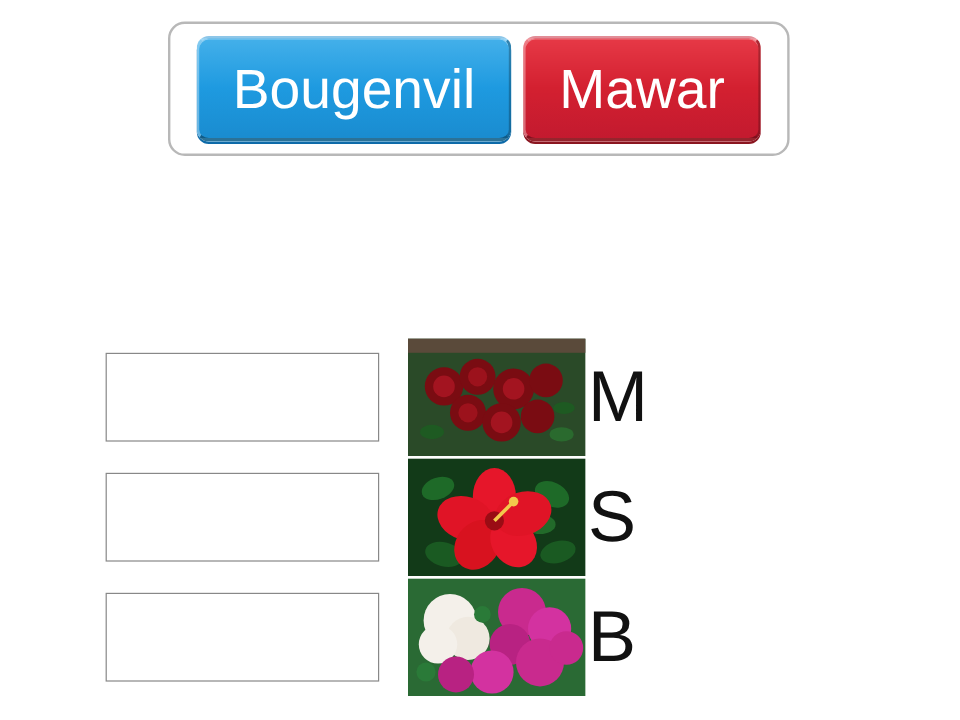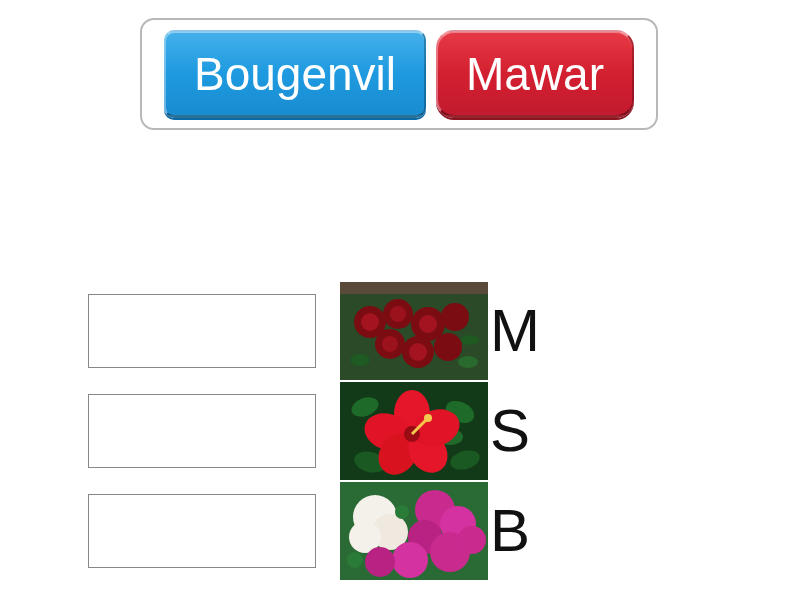--- a/index.html
+++ b/index.html
@@ -50,21 +50,20 @@
       border-right: 2px solid rgba(0,0,0,0.25);
       border-bottom: 3px solid rgba(0,0,0,0.35);
     }
     .chip-blue {
       background: linear-gradient(to bottom, #44b0ea 0%, #1e9ae0 50%, #1a8cd0 100%);
       box-shadow: 0 2px 0 #0d6aa8, inset 0 1px 0 rgba(255,255,255,0.4);
     }
     .chip-red {
       background: linear-gradient(to bottom, #e63946 0%, #d32030 50%, #c31a2f 100%);
       box-shadow: 0 2px 0 #8a1520, inset 0 1px 0 rgba(255,255,255,0.35);
-      border-radius: 18px;
     }
     .chip-orange {
       background: linear-gradient(to bottom, #f79a2a 0%, #f28a1c 50%, #e87e15 100%);
       box-shadow: 0 2px 0 #b86212, inset 0 1px 0 rgba(255,255,255,0.4);
     }
     .target-row {
       position: absolute;
       display: flex;
       align-items: center;
     }

